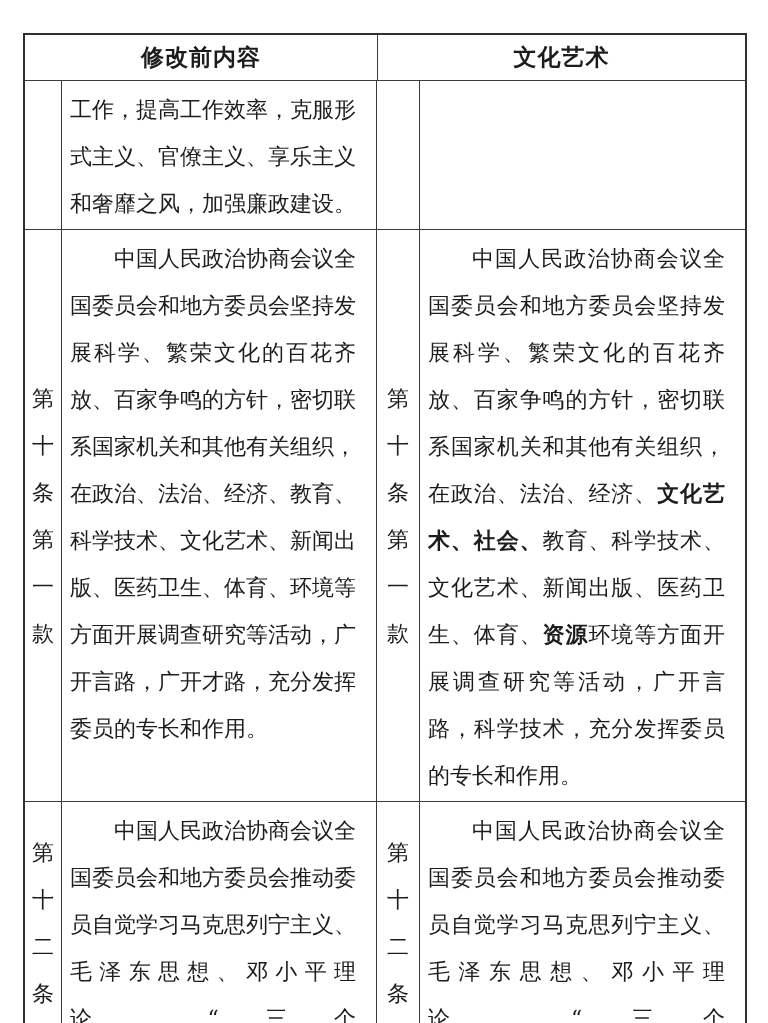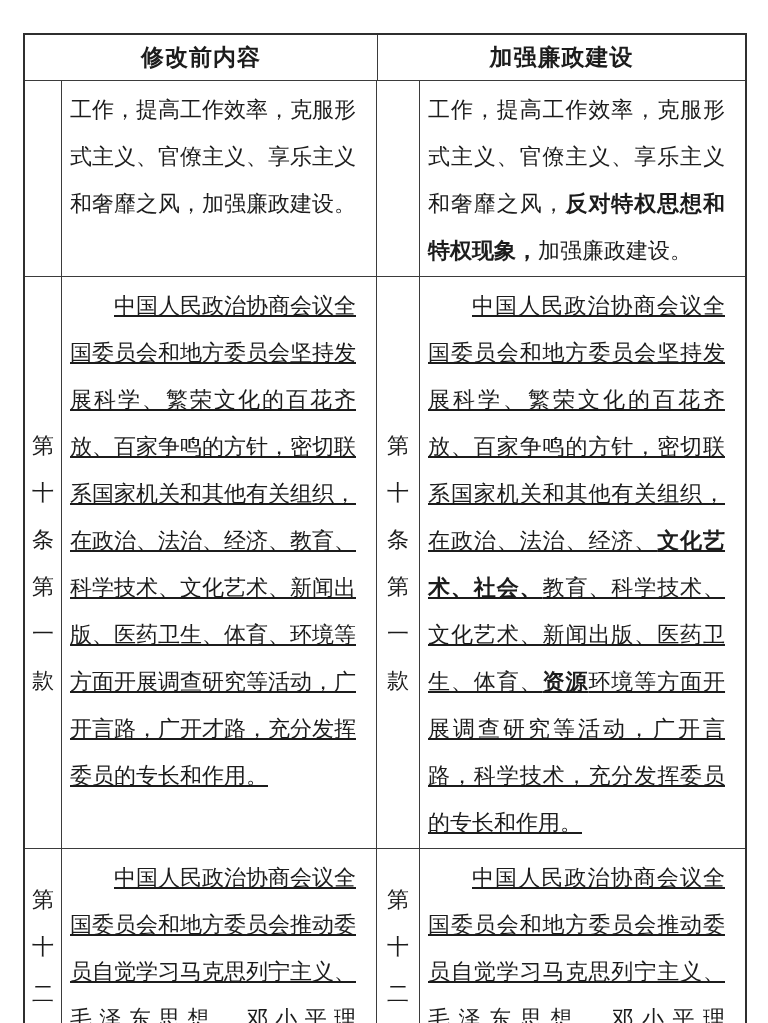--- a/index.html
+++ b/index.html
@@ -51,47 +51,44 @@
   }
   .text-cell { padding: 5px 20px 2px 8px; }
   .text-cell.mid { border-right: 1px solid #3b3b3b; }
   .para {
     margin: 0;
     font-size: 22px;
     line-height: 47px;
     text-align: justify;
     text-justify: inter-character;
   }
-  .para.indent { text-indent: 2em; text-decoration: underline; }
+  .para.indent { text-indent: 2em; }
   .para.truncated { text-align-last: justify; }
   .seg { font-weight: normal; }
   .seg-bold {
     font-weight: bold;
     font-family: "DejaVu Sans", "Liberation Sans", sans-serif;
   }
 </style>
 </head>
 <body>
 
 <div class="page">
   <div class="cmp-table">
     <div class="header-row">
       <div class="header-cell first">修改前内容</div>
-      <div class="header-cell">加强廉政建设</div>
+      <div class="header-cell">文化艺术</div>
     </div>
     <div>
   <div class="trow">
     <div class="cell label-cell"></div>
     <div class="cell text-cell mid">
       <p class="para"><span class="seg">工作，提高工作效率，克服形式主义、官僚主义、享乐主义和奢靡之风，加强廉政建设。</span></p>
     </div>
     <div class="cell label-cell"></div>
-    <div class="cell text-cell">
-      <p class="para"><span class="seg">工作，提高工作效率，克服形式主义、官僚主义、享乐主义和奢靡之风，</span><span class="seg seg-bold">反对特权思想和特权现象，</span><span class="seg">加强廉政建设。</span></p>
-    </div>
   </div>
 
   <div class="trow">
     <div class="cell label-cell">
             <span class="label-char">第</span>
             <span class="label-char">十</span>
             <span class="label-char">条</span>
             <span class="label-char">第</span>
             <span class="label-char">一</span>
             <span class="label-char">款</span>

